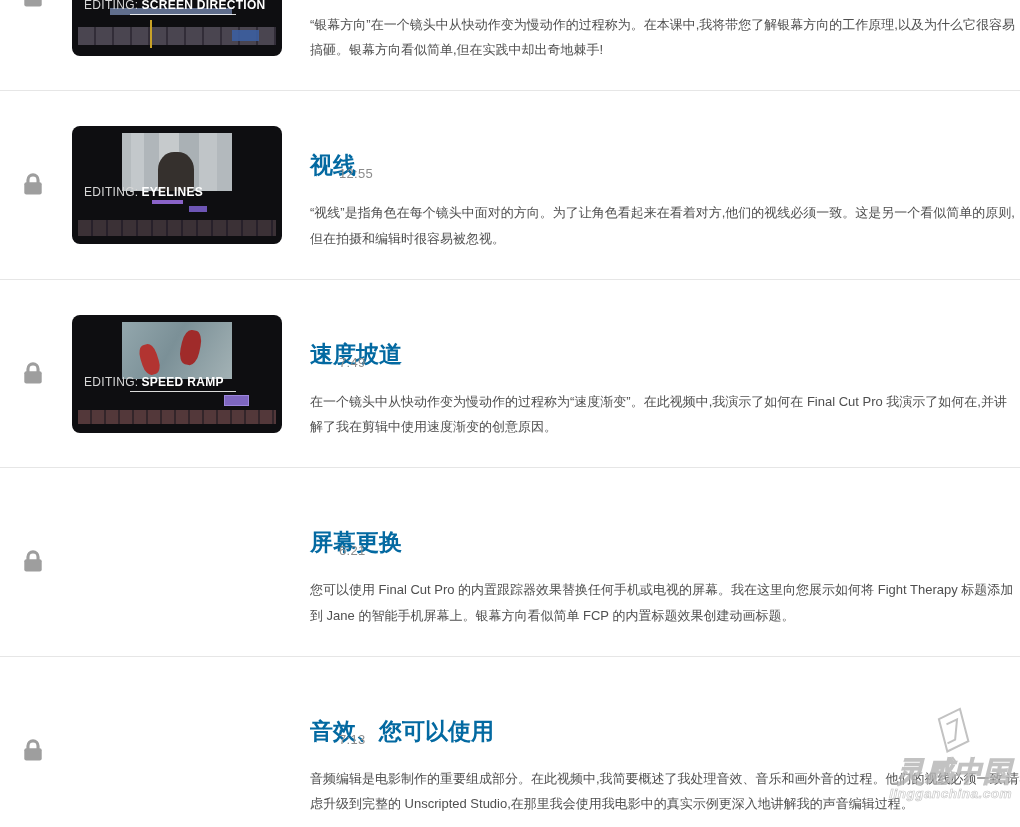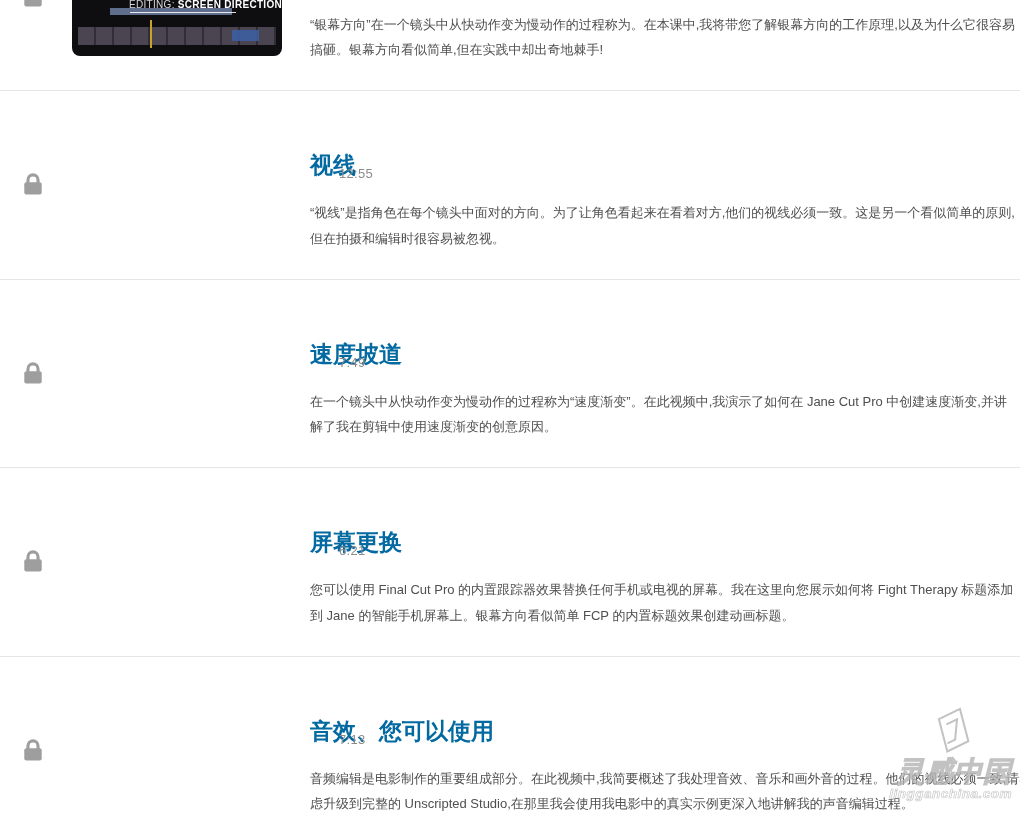--- a/index.html
+++ b/index.html
@@ -15,22 +15,22 @@
   
   .lock{position:absolute;left:22px;top:80px;width:22px;height:26px;}
   
   .thumb{
     position:absolute;left:72px;top:35px;width:210px;height:118px;
     background:#0e0e11;border-radius:8px;overflow:hidden;
   }
   .art{position:absolute;inset:0;}
   .art i{position:absolute;display:block;}
   .caption{
-    position:absolute;left:12px;right:0;top:52%;text-align:right;color:#ffffff;
-    font-size:10px;font-weight:bold;letter-spacing:.3px;line-height:1.1;white-space:nowrap;
+    position:absolute;left:12px;right:0;top:52%;text-align:left;color:#ffffff;
+    font-size:12px;font-weight:bold;letter-spacing:.3px;line-height:1.1;white-space:nowrap;
   }
   .caption .pfx{color:#d8d8d8;font-weight:normal;margin-right:3px;}
   .row.und .caption::after{
     content:"";display:block;width:54%;margin:2px auto 0;border-bottom:1px solid rgba(255,255,255,.85);
   }
   
   .content{position:absolute;left:310px;top:41px;width:700px;}
   .title{
     position:absolute;left:0;top:0;font-size:23px;font-weight:700;color:#0369a1;
     line-height:1.25;white-space:nowrap;
@@ -128,39 +128,59 @@
     </div>
   </section>
 
   <section class="row v-eyelines">
     <span class="lock">
       <svg viewBox="0 0 24 28" width="22" height="26">
         <path d="M6.5 13 V9.5 a5.5 5.5 0 0 1 11 0 V13" fill="none" stroke="#9e9e9e" stroke-width="3.4"></path>
         <rect x="2.5" y="12" width="19" height="13.5" rx="2.2" fill="#9e9e9e"></rect>
       </svg>
     </span>
+    <div class="thumb">
+      <div class="art">
+        <i class="a1"></i>
+          <i class="a2"></i>
+          <i class="a3"></i>
+          <i class="a4"></i>
+          <i class="a5"></i>
+      </div>
+      <div class="caption"><span class="pfx">EDITING:</span><span>EYELINES</span></div>
+    </div>
     <div class="content">
       <h2 class="title">视线</h2>
       <div class="duration">12:55</div>
       <p class="desc">“视线”是指角色在每个镜头中面对的方向。为了让角色看起来在看着对方,他们的视线必须一致。这是另一个看似简单的原则,
 但在拍摄和编辑时很容易被忽视。</p>
     </div>
   </section>
 
   <section class="row und v-speedramp">
     <span class="lock">
       <svg viewBox="0 0 24 28" width="22" height="26">
         <path d="M6.5 13 V9.5 a5.5 5.5 0 0 1 11 0 V13" fill="none" stroke="#9e9e9e" stroke-width="3.4"></path>
         <rect x="2.5" y="12" width="19" height="13.5" rx="2.2" fill="#9e9e9e"></rect>
       </svg>
     </span>
+    <div class="thumb">
+      <div class="art">
+        <i class="a1"></i>
+          <i class="a2"></i>
+          <i class="a3"></i>
+          <i class="a4"></i>
+          <i class="a5"></i>
+      </div>
+      <div class="caption"><span class="pfx">EDITING:</span><span>SPEED RAMP</span></div>
+    </div>
     <div class="content">
       <h2 class="title">速度坡道</h2>
       <div class="duration">7:49</div>
-      <p class="desc">在一个镜头中从快动作变为慢动作的过程称为“速度渐变”。在此视频中,我演示了如何在 Jane Cut Pro 中创建速度渐变,并讲
+      <p class="desc">在一个镜头中从快动作变为慢动作的过程称为“速度渐变”。在此视频中,我演示了如何在 Final Cut Pro 我演示了如何在,并讲
 解了我在剪辑中使用速度渐变的创意原因。</p>
     </div>
   </section>
 
   <section class="row und v-screenrep">
     <span class="lock">
       <svg viewBox="0 0 24 28" width="22" height="26">
         <path d="M6.5 13 V9.5 a5.5 5.5 0 0 1 11 0 V13" fill="none" stroke="#9e9e9e" stroke-width="3.4"></path>
         <rect x="2.5" y="12" width="19" height="13.5" rx="2.2" fill="#9e9e9e"></rect>
       </svg>

